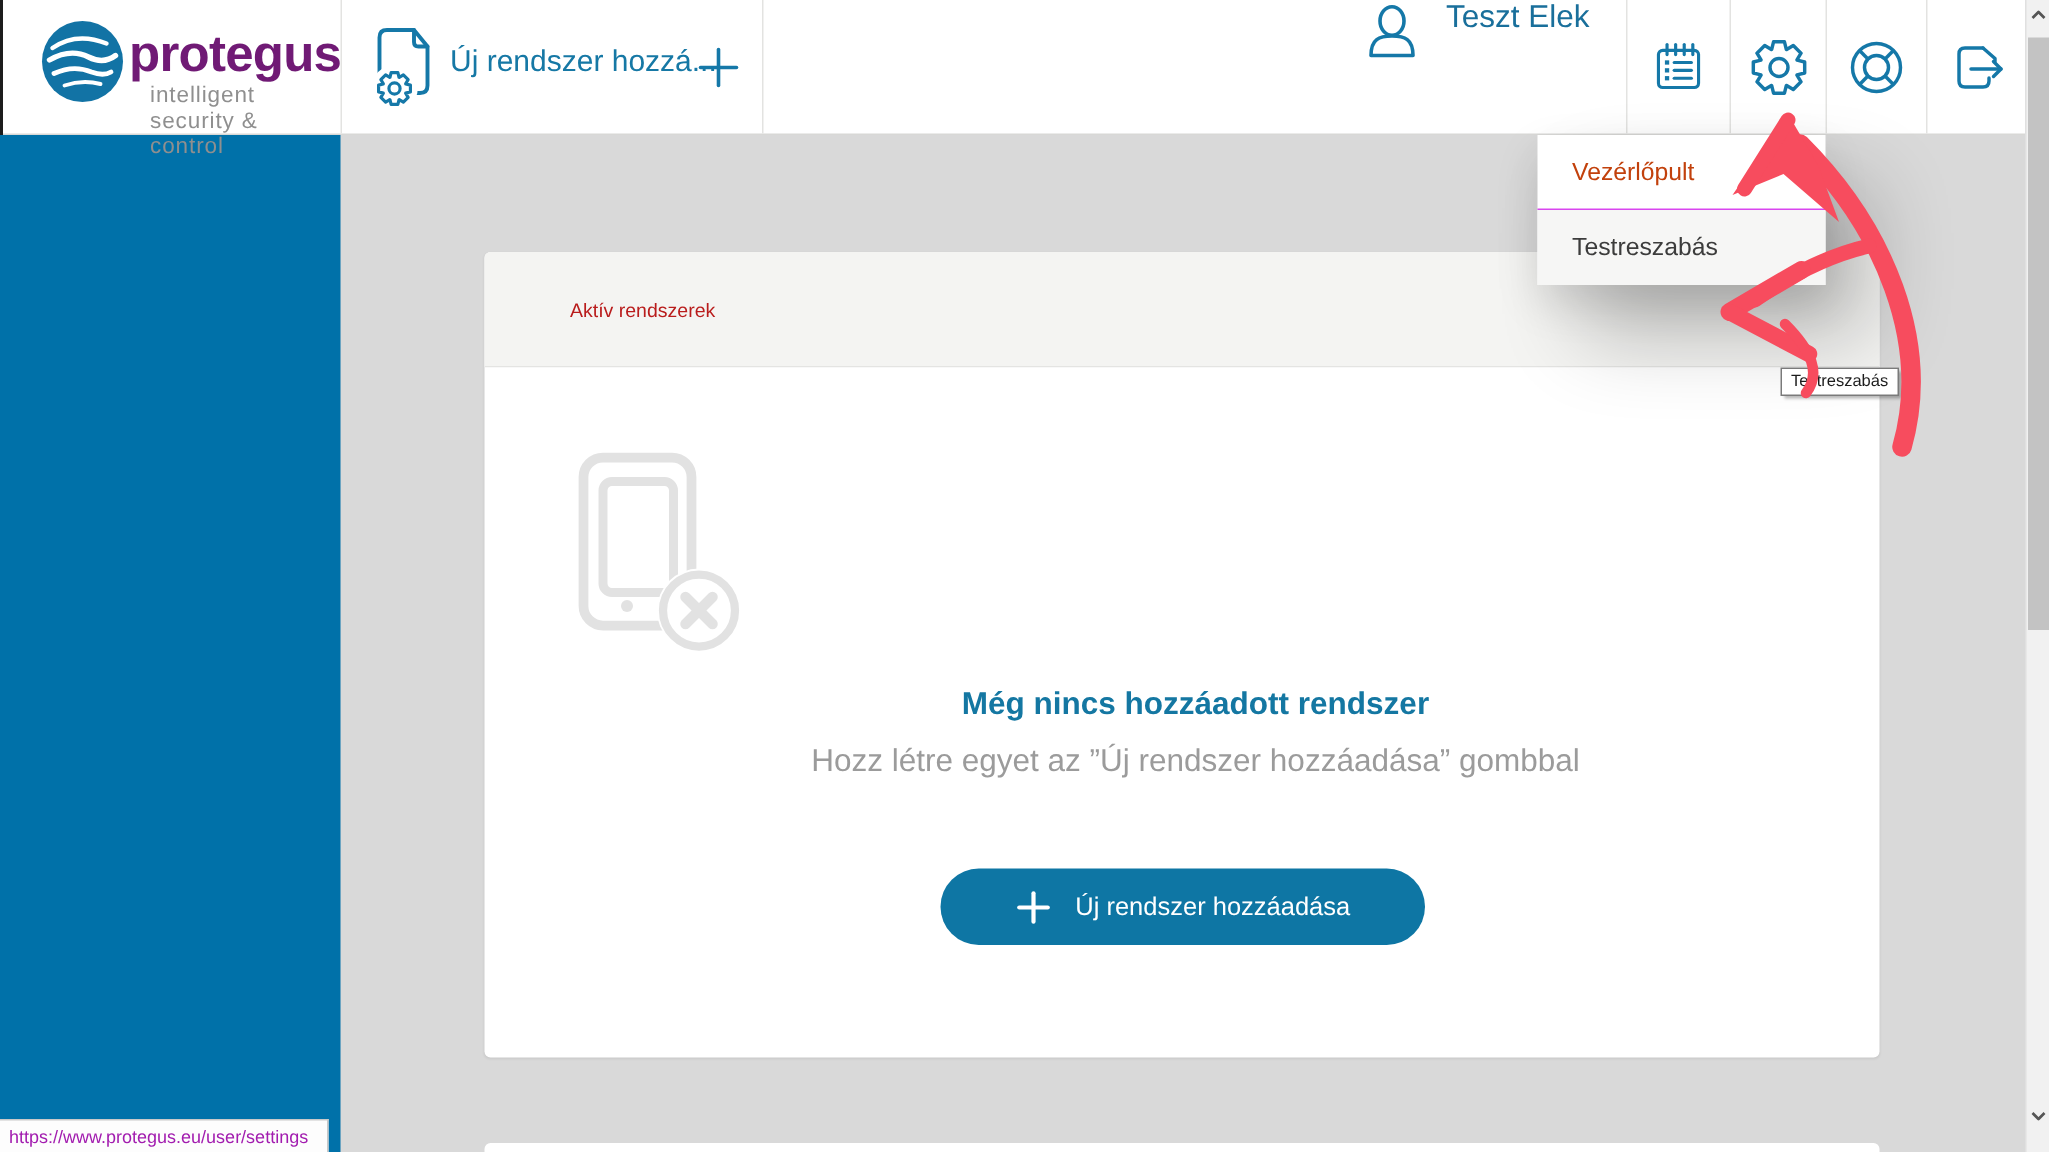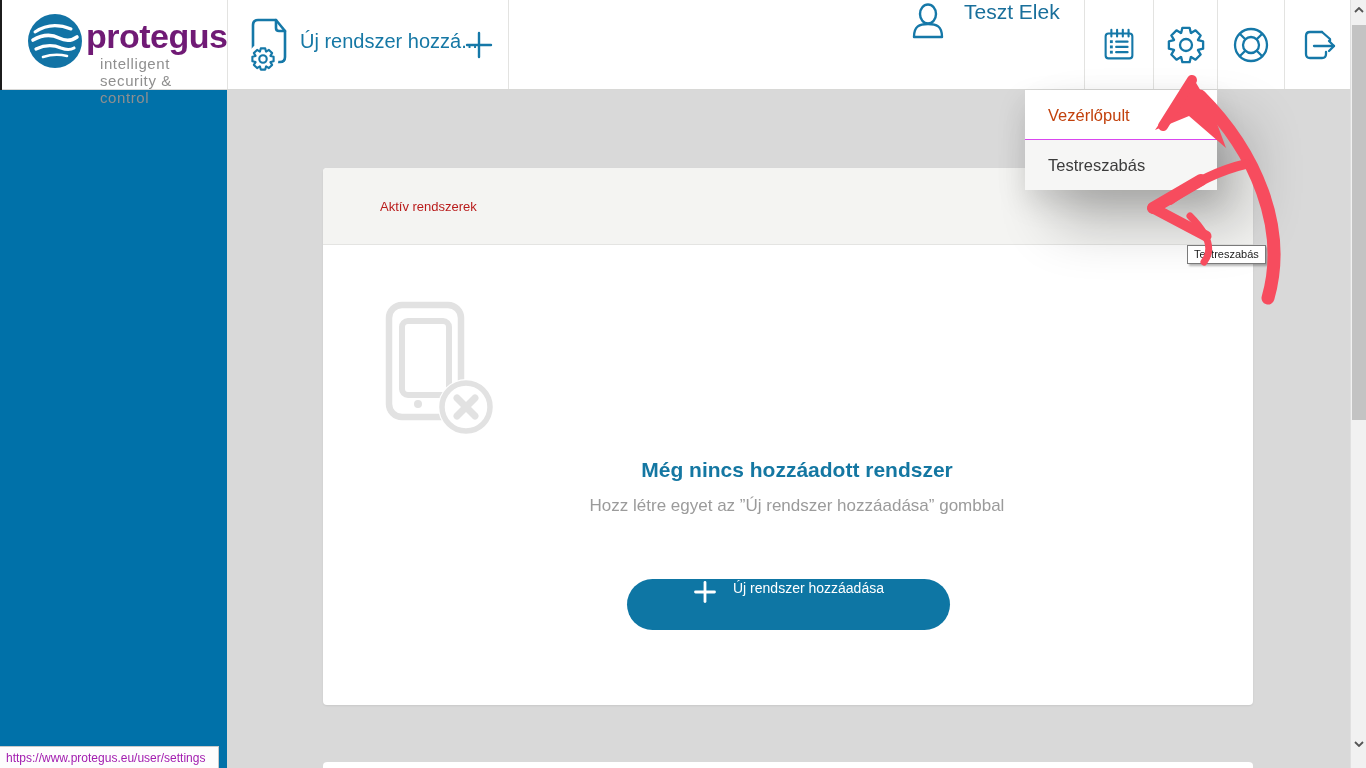--- a/index.html
+++ b/index.html
@@ -38,24 +38,24 @@
     font-size:12px;color:#a21caf;padding:4px 6px 0 6px;white-space:nowrap;overflow:hidden;}
   
   .card{position:absolute;left:323px;top:168px;width:930px;height:537px;background:#fff;
     border-radius:4px;box-shadow:0 1px 2px rgba(0,0,0,.08);z-index:2;}
   .card-header{height:77px;background:#f4f4f2;border-bottom:1px solid #e4e4e2;
     border-radius:4px 4px 0 0;display:flex;align-items:center;padding-left:57px;}
   .card-title{font-size:13px;font-weight:normal;color:#b91c1c;}
   .empty{position:absolute;left:0;top:77px;width:860px;text-align:center;margin-left:44px;}
   .empty-icon{margin-top:55px;}
   .empty-title{margin-top:18px;font-size:21px;font-weight:bold;color:#1477a2;}
-  .empty-sub{margin-top:14px;font-size:17px;color:#9b9b9b;}
+  .empty-sub{margin-top:14px;font-size:21px;color:#9b9b9b;}
   .add-btn{position:absolute;left:304px;top:411px;width:323px;height:51px;border:none;
-    border-radius:26px;background:#0e76a4;color:#fff;font-size:14px;
-    font-family:"Liberation Sans",sans-serif;display:flex;align-items:flex-start;
+    border-radius:26px;background:#0e76a4;color:#fff;font-size:17px;
+    font-family:"Liberation Sans",sans-serif;display:flex;align-items:center;
     justify-content:center;gap:16px;cursor:pointer;}
   .card2{position:absolute;left:323px;top:762px;width:930px;height:10px;background:#fff;
     border-radius:4px 4px 0 0;z-index:2;}
   
   .menu{position:absolute;left:1025px;top:90px;width:192px;background:#fff;z-index:5;
     box-shadow:30px 34px 55px rgba(0,0,0,.24), 0 12px 28px rgba(0,0,0,.12);}
   .menu-item{height:50px;line-height:50px;padding-left:23px;font-size:16.5px;
     color:#c2410c;border-bottom:1px solid #d946ef;cursor:pointer;}
   .menu-item.active{color:#3c3c3c;background:#f6f6f5;border-bottom:none;}
   

